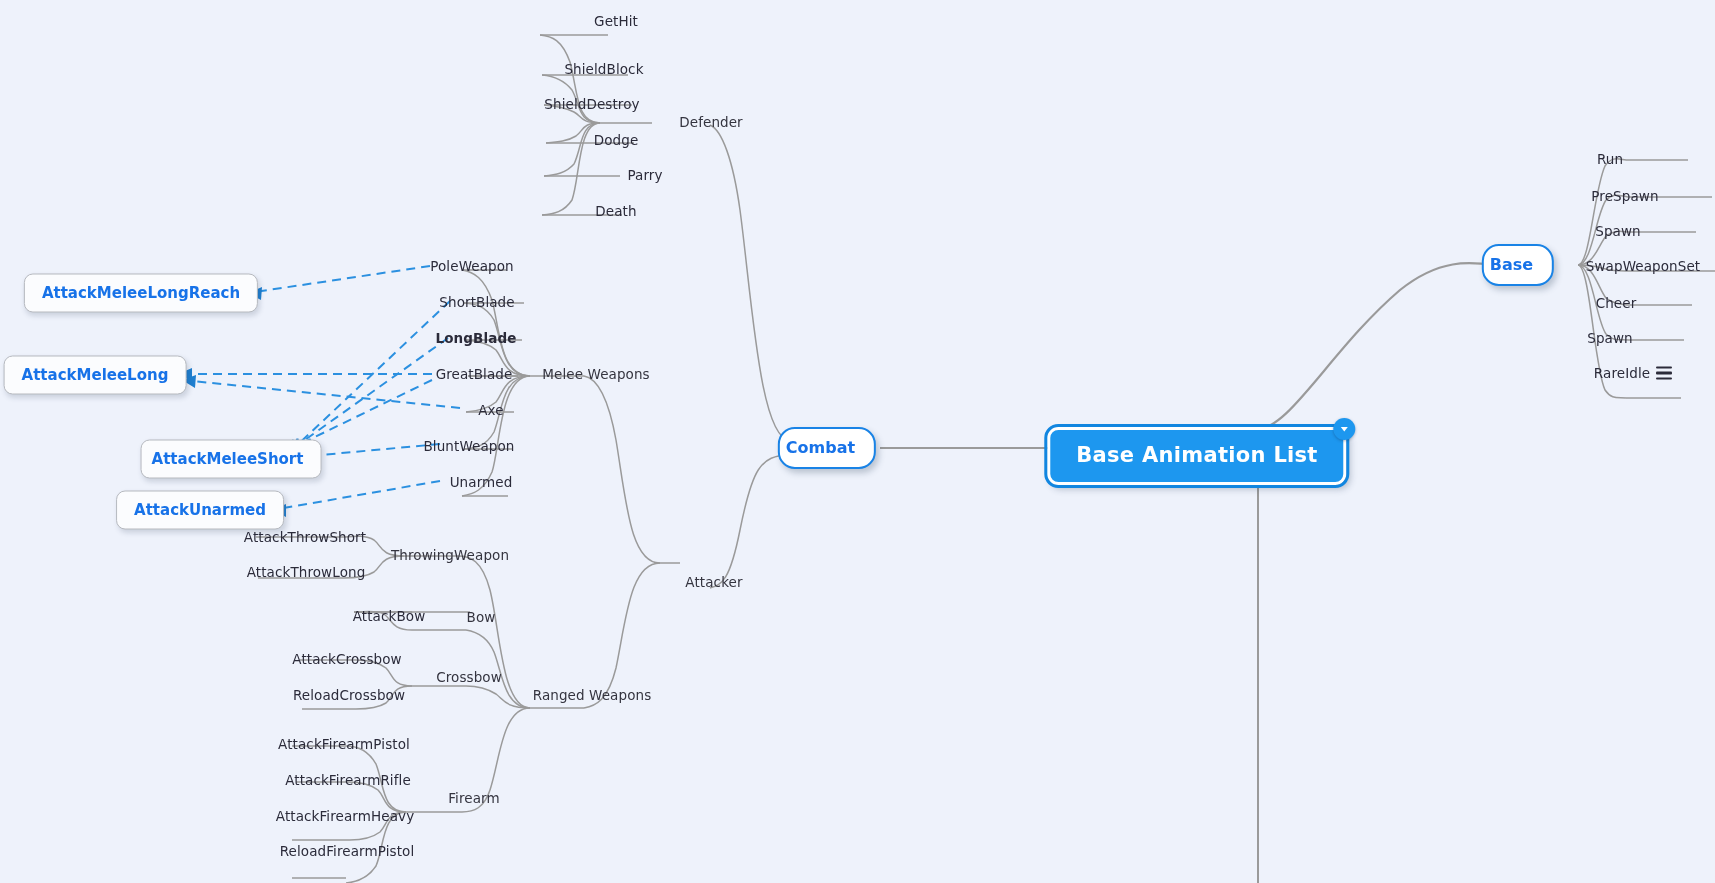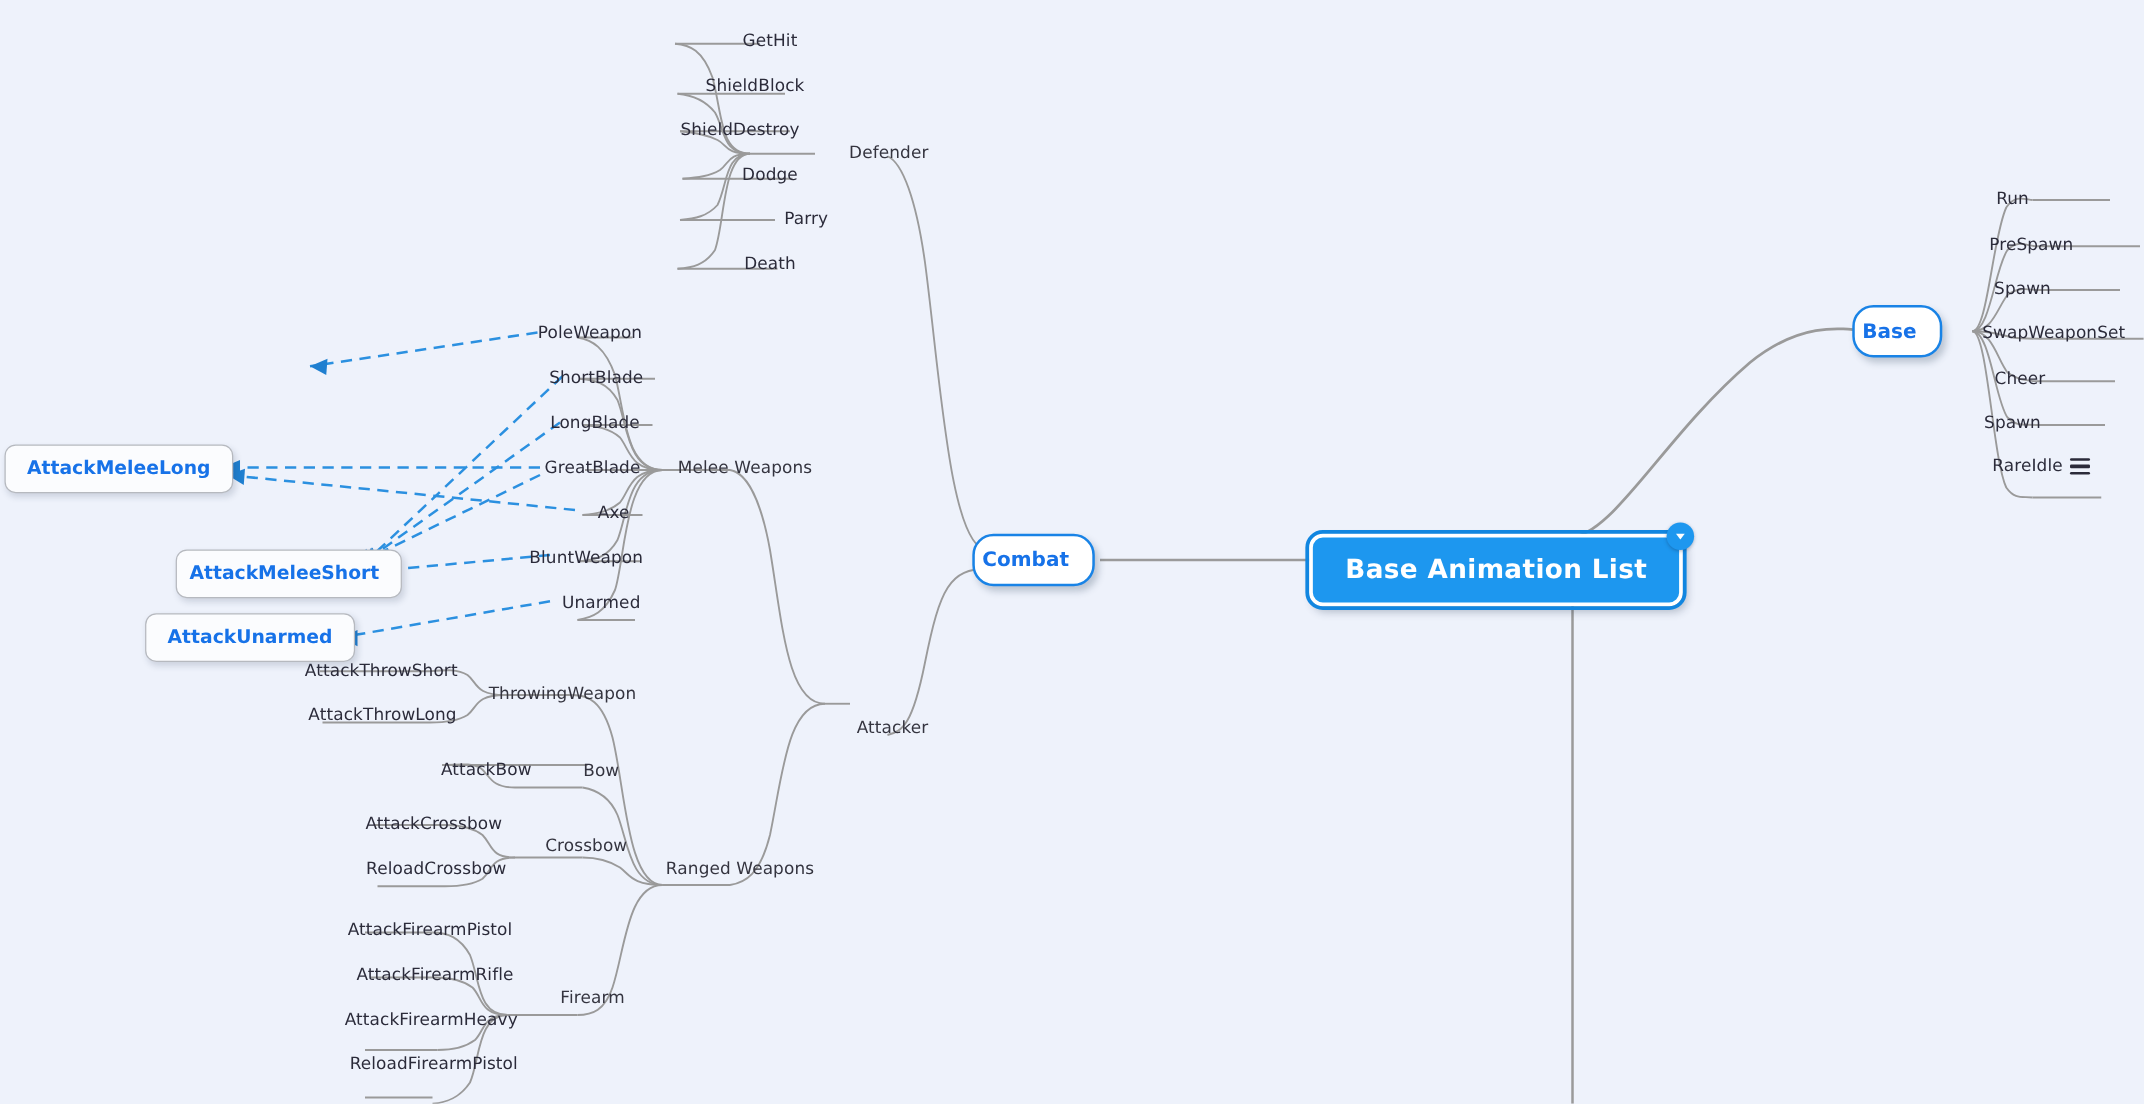--- a/index.html
+++ b/index.html
@@ -291,21 +291,21 @@
     <i></i>
   </div>
 
   <div class="node boxed" style="left:827px; top:448px;">
     <span>Combat</span>
   </div>
 
   <div class="node plain branch-label" style="left:711px; top:122px;">
     <span>Defender</span>
   </div>
-  <div class="node plain" style="left:616px; top:33px;text-align:center;">
+  <div class="node plain" style="left:616px; top:21px;text-align:center;">
     <span>GetHit</span>
   </div>
   <div class="node plain" style="left:604px; top:69px;">
     <span>ShieldBlock</span>
   </div>
   <div class="node plain" style="left:592px; top:104px;">
     <span>ShieldDestroy</span>
   </div>
   <div class="node plain" style="left:616px; top:140px;">
     <span>Dodge</span>
@@ -323,21 +323,21 @@
 
   <div class="node plain branch-label" style="left:596px; top:374px;">
     <span>Melee Weapons</span>
   </div>
   <div class="node plain" style="left:472px; top:266px;">
     <span>PoleWeapon</span>
   </div>
   <div class="node plain" style="left:477px; top:302px;">
     <span>ShortBlade</span>
   </div>
-  <div class="node plain" style="left:476px; top:338px;">
+  <div class="node plain" style="left:476px; top:338px;font-weight:bold;">
     <span>LongBlade</span>
   </div>
   <div class="node plain" style="left:474px; top:374px;">
     <span>GreatBlade</span>
   </div>
   <div class="node plain" style="left:491px; top:410px;">
     <span>Axe</span>
   </div>
   <div class="node plain" style="left:469px; top:446px;text-align:center;">
     <span>BluntWeapon</span>
@@ -386,20 +386,23 @@
   <div class="node plain" style="left:348px; top:780px;">
     <span>AttackFirearmRifle</span>
   </div>
   <div class="node plain" style="left:345px; top:816px;">
     <span>AttackFirearmHeavy</span>
   </div>
   <div class="node plain" style="left:347px; top:851px;">
     <span>ReloadFirearmPistol</span>
   </div>
 
+  <div class="node ref" style="left:141px; top:293px;">
+    <span>AttackMeleeLongReach</span>
+  </div>
   <div class="node ref" style="left:95px; top:375px;">
     <span>AttackMeleeLong</span>
   </div>
   <div class="node ref" style="left:231px; top:459px;padding-left:10px;">
     <span>AttackMeleeShort</span>
   </div>
   <div class="node ref" style="left:200px; top:510px;">
     <span>AttackUnarmed</span>
   </div>
 

